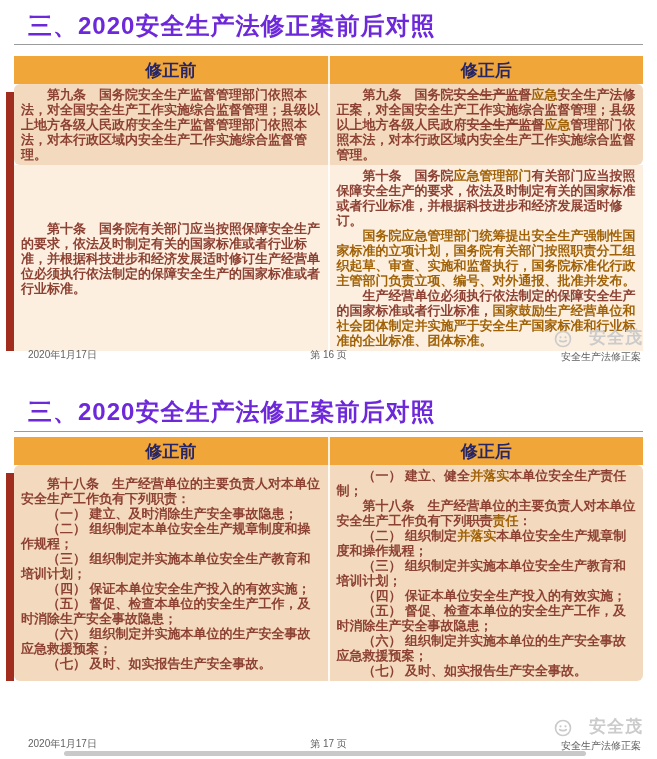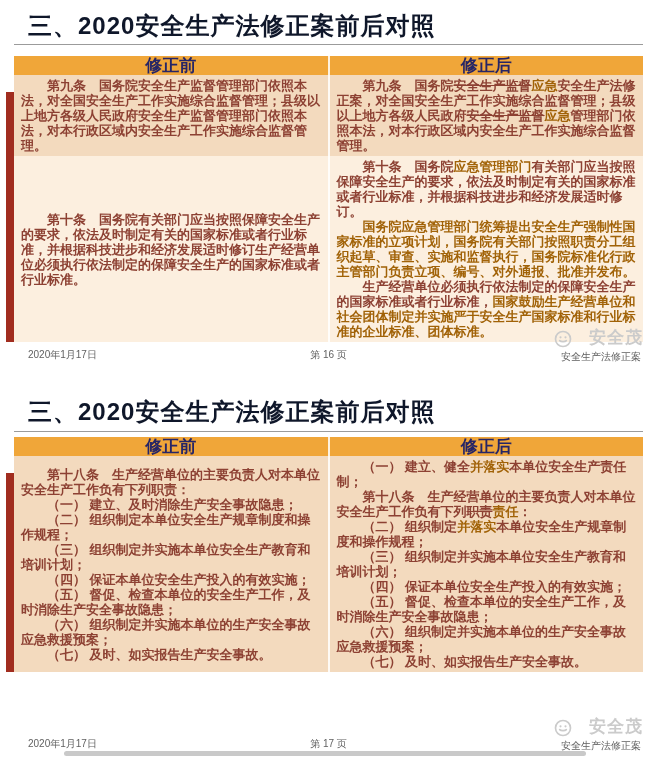--- a/index.html
+++ b/index.html
@@ -15,21 +15,21 @@
   .slide { position: absolute; left: 0; width: 657px; }
   #slide1 { top: 0; height: 382px; }
   #slide2 { top: 386px; height: 373px; }
 
   .slide-title {
     position: absolute;
     left: 28px;
     top: 10px;
     font-size: 24px;
     font-weight: bold;
-    color: #0f172a;
+    color: #6d28d9;
     letter-spacing: 1px;
     white-space: nowrap;
   }
   .title-rule {
     position: absolute;
     left: 14px;
     width: 629px;
     height: 0;
     border-top: 1px solid #9b9b9b;
   }
@@ -37,34 +37,34 @@
   #slide2 .title-rule { top: 45px; }
 
   .cmp-table {
     position: absolute;
     left: 14px;
     width: 629px;
   }
   #slide1 .cmp-table { top: 56px; }
   #slide2 .cmp-table { top: 51px; }
 
-  .thead { display: flex; height: 19px; background: #f0a639; }
+  .thead { display: flex; height: 28px; background: #f0a639; }
   .th {
     flex: 1;
     display: flex;
     align-items: center;
     justify-content: center;
     font-size: 17px;
     font-weight: bold;
     color: #262566;
   }
   .th.after { border-left: 2px solid rgba(255,255,255,0.85); }
 
   .tr { display: flex; }
-  .tr.shade-a { background: #f3dabe; }
+  .tr.shade-a { background: #f3dabe; border-radius: 6px; }
   .tr.shade-b { background: #fcefdf; }
   .td {
     flex: 1;
     display: flex;
     flex-direction: column;
     justify-content: center;
     padding: 3px 7px;
     font-size: 13px;
     line-height: 15px;
     font-weight: 600;

